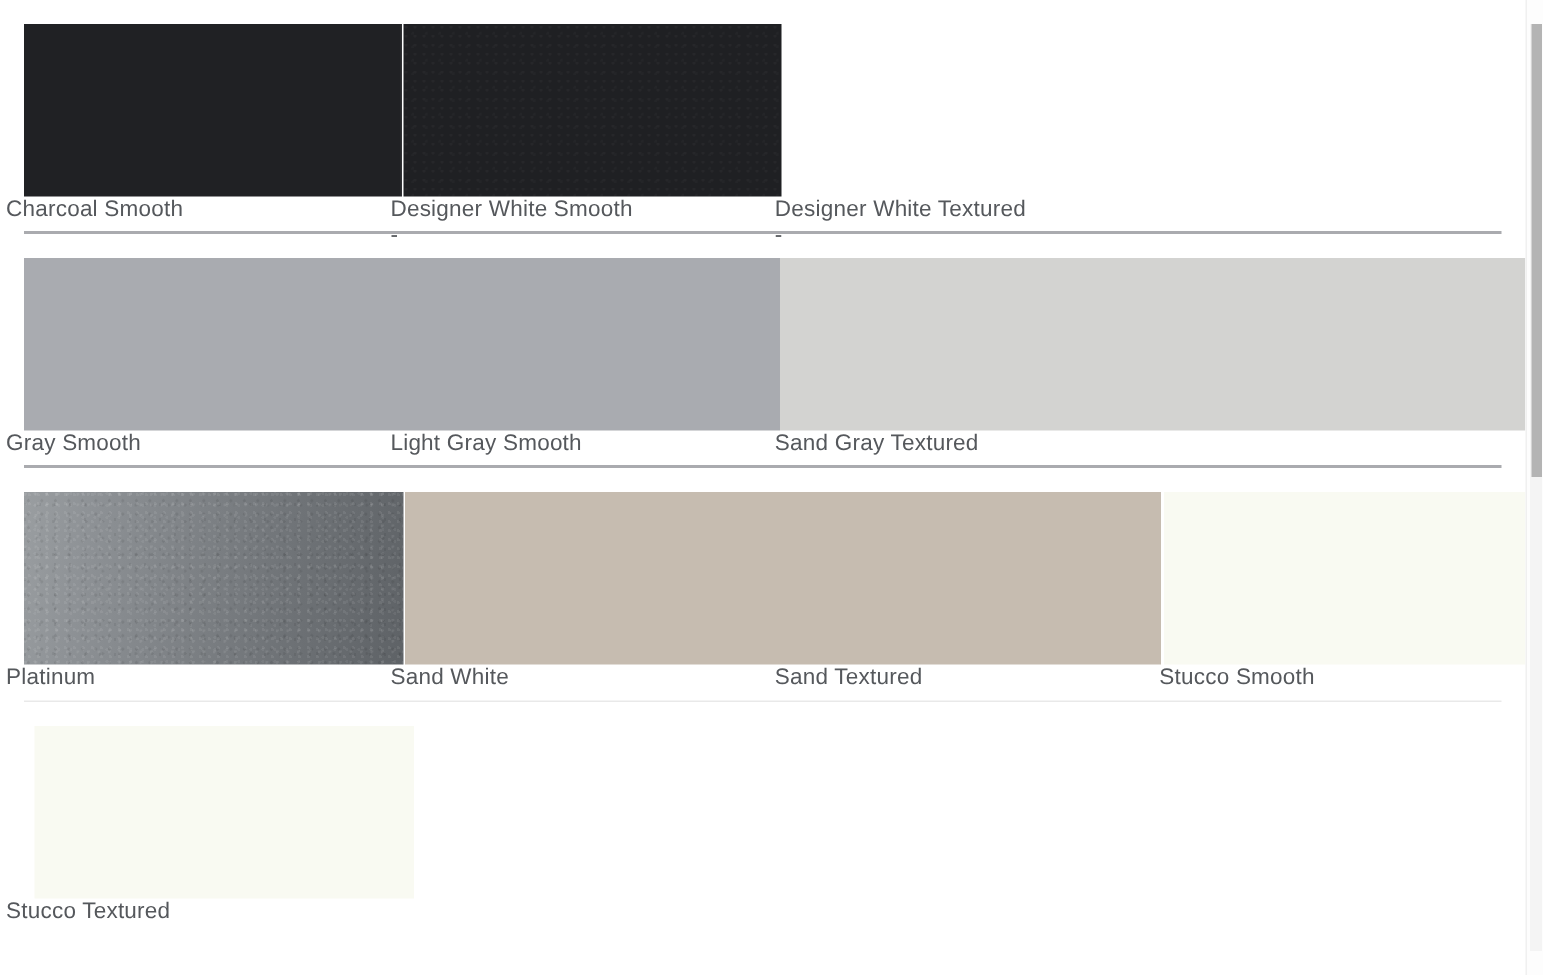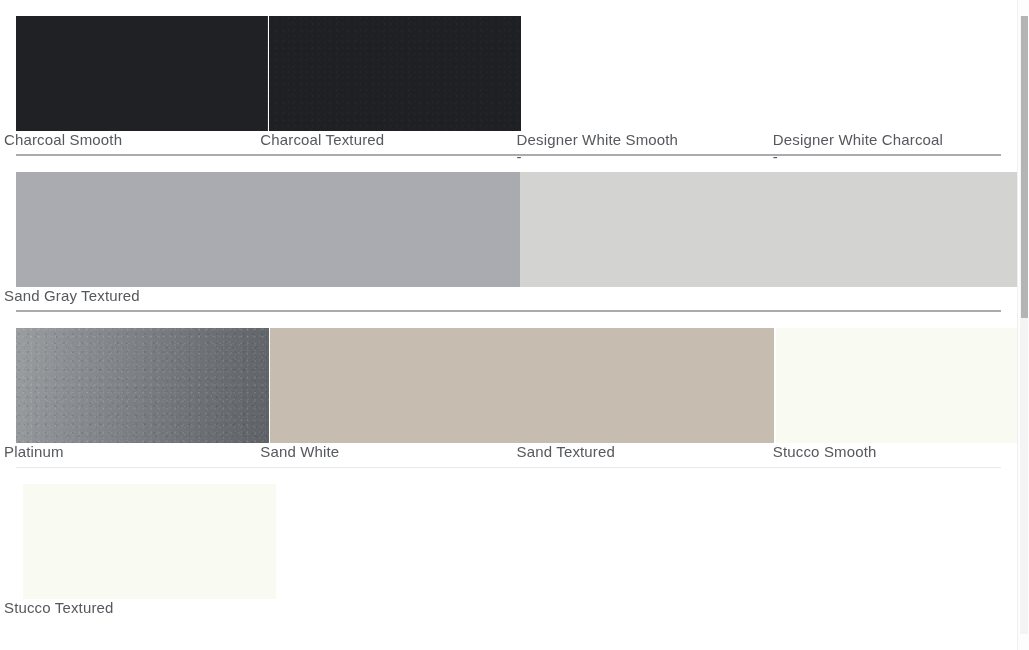--- a/index.html
+++ b/index.html
@@ -174,34 +174,35 @@
     <div class="grid" id="grid">
         <div class="swatch-row">
           <div class="images">
             <div class="chip" title="charcoal-smooth-swatch" style="left: 16px; width: 252px; background: rgb(32, 33, 36);">
               <span class="seam" style="right: 0px;"></span>
             </div>
             <div class="chip tex-noise" title="charcoal-textured-swatch" style="left: 269px; width: 252px; background: rgb(31, 32, 35);"></div>
           </div>
           <div class="labels">
             <div class="label-cell">Charcoal Smooth</div>
-            <div class="label-cell">Charcoal Textured</div>
             <div class="label-cell">Designer White Smooth
 -</div>
-            <div class="label-cell">Designer White Charcoal
+            <div class="label-cell">Designer White Textured
 -</div>
           </div>
           <div class="row-divider"></div>
         </div>
         <div class="swatch-row">
           <div class="images">
             <div class="chip" title="gray-swatch" style="left: 16px; width: 504px; background: rgb(169, 171, 176);"></div>
             <div class="chip" title="light-gray-swatch" style="left: 520px; width: 497px; background: rgb(211, 211, 209);"></div>
           </div>
           <div class="labels">
+            <div class="label-cell">Gray Smooth</div>
+            <div class="label-cell">Light Gray Smooth</div>
             <div class="label-cell">Sand Gray Textured</div>
           </div>
           <div class="row-divider"></div>
         </div>
         <div class="swatch-row">
           <div class="images">
             <div class="chip platinum" title="platinum-swatch" style="left: 16px; width: 253px;"></div>
             <div class="chip" title="sand-swatch" style="left: 270px; width: 504px; background: rgb(198, 188, 176);"></div>
             <div class="chip" title="stucco-smooth-swatch" style="left: 776px; width: 241px; background: rgb(249, 250, 242);"></div>
           </div>

